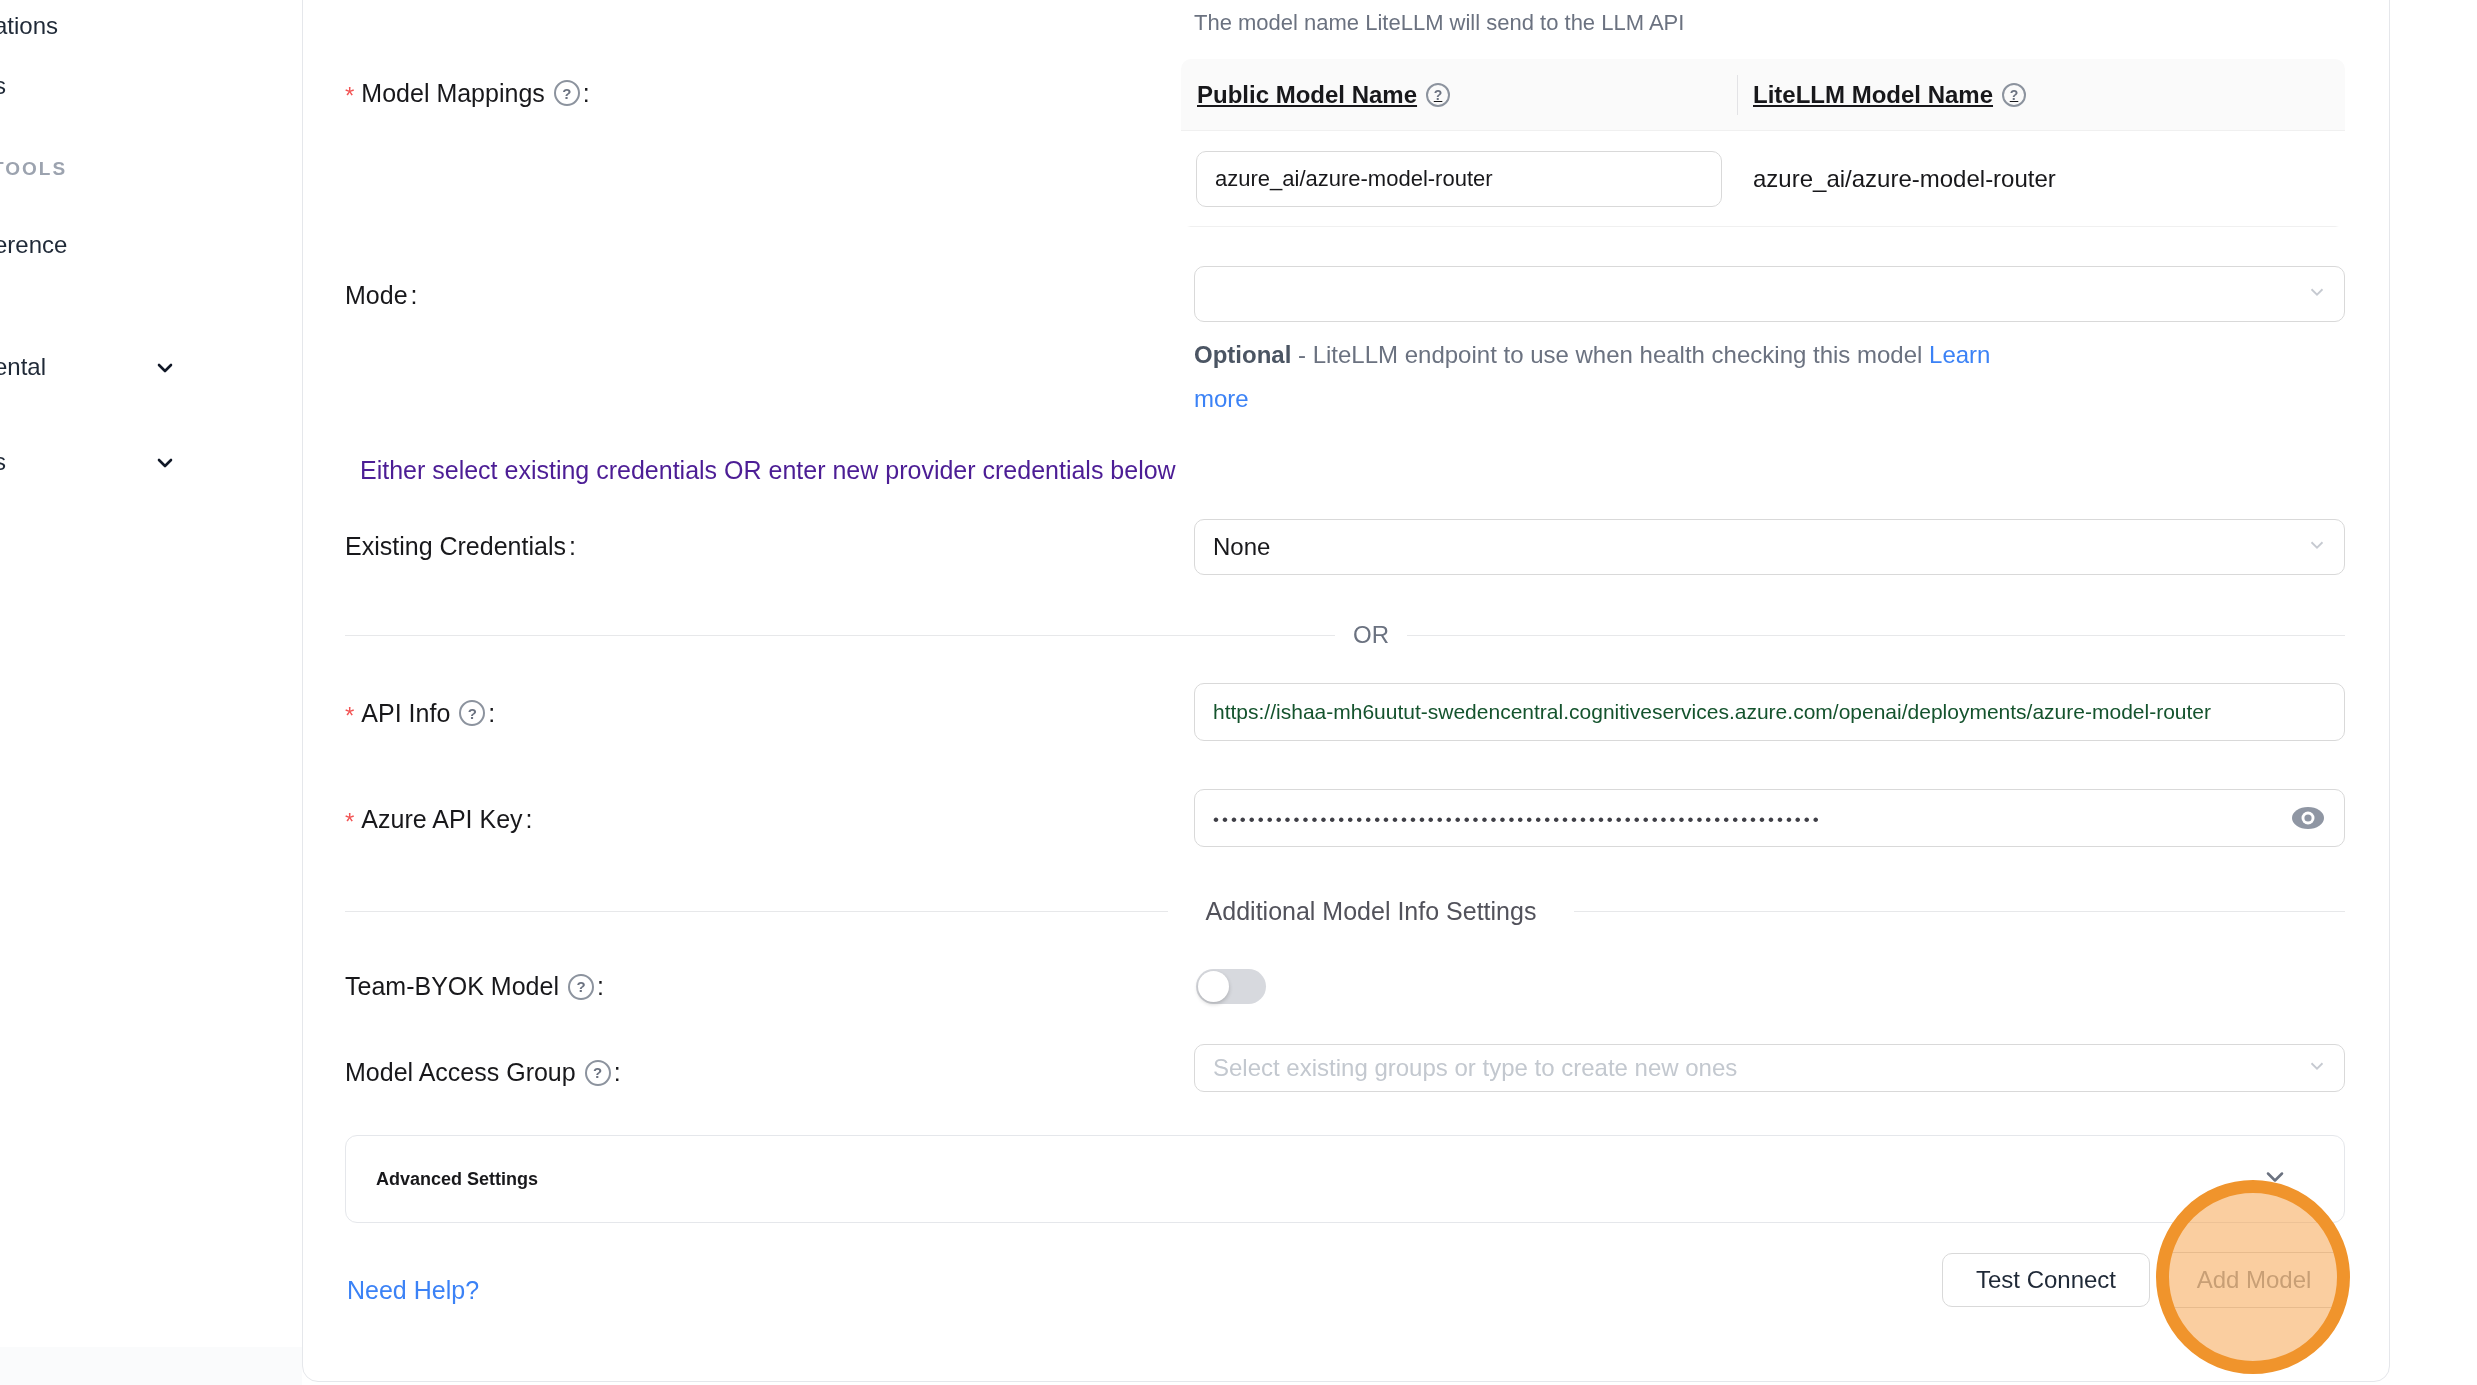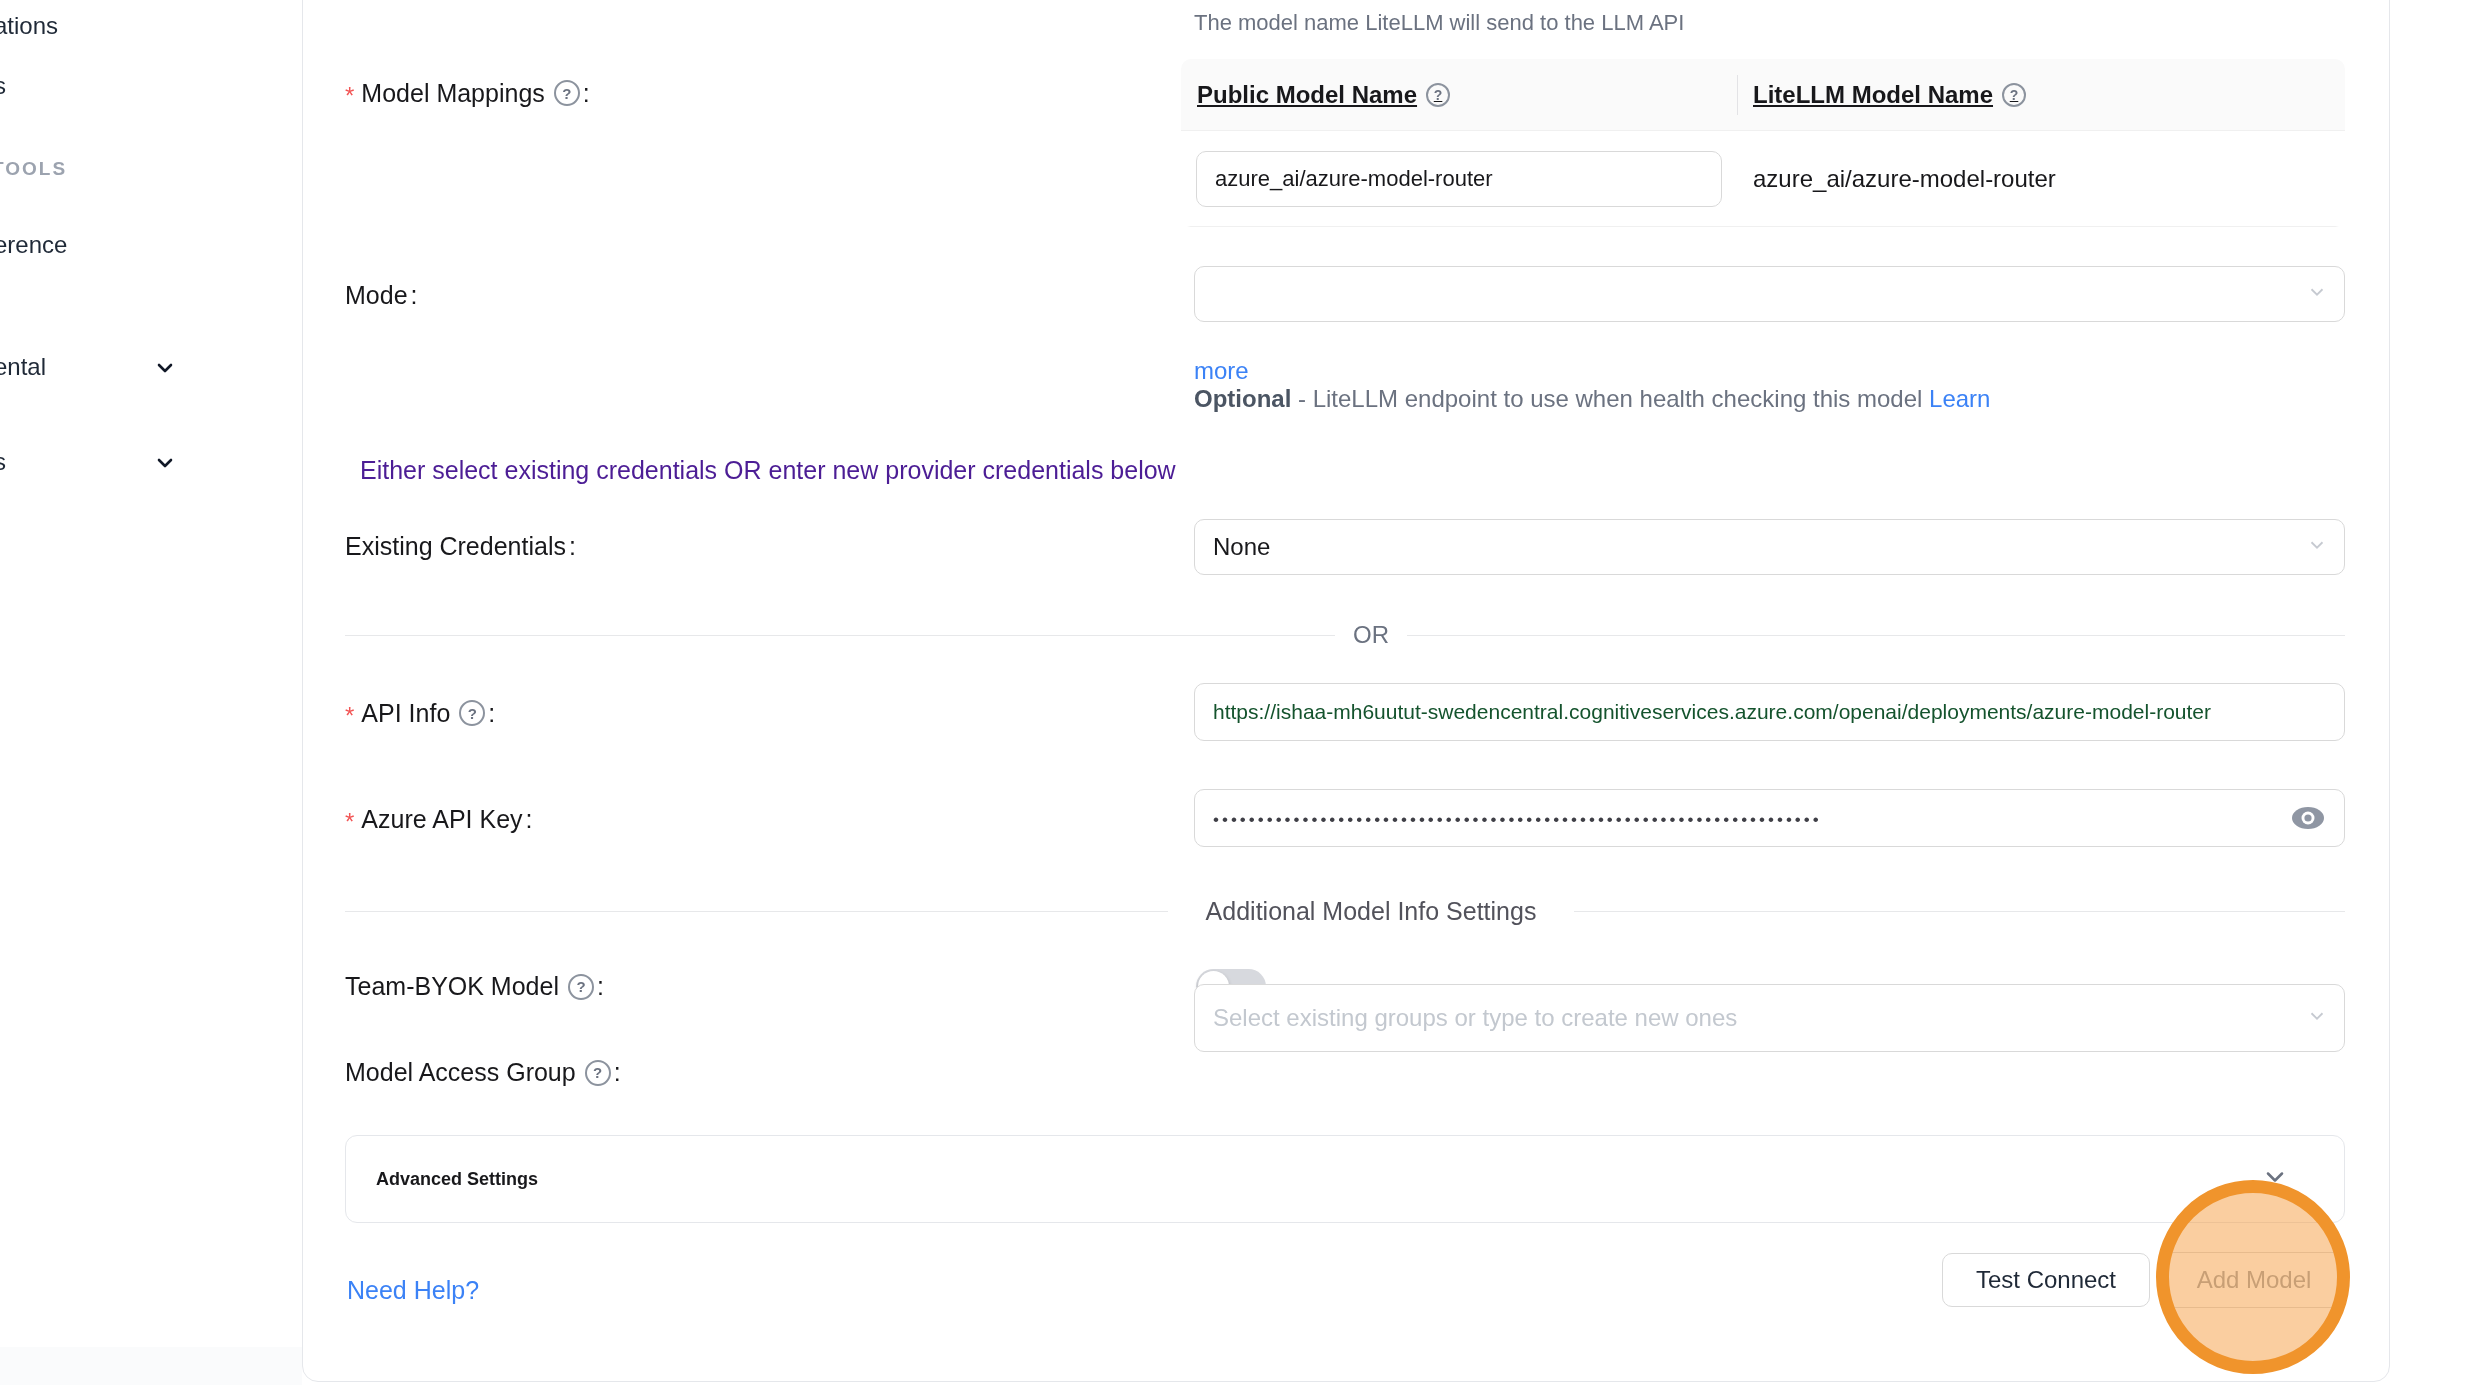--- a/index.html
+++ b/index.html
@@ -166,25 +166,25 @@
   </div>
   <div class="sel" style="top:266px;">
     <span class="val"></span>
     <span class="sel-chev">
       <svg width="22" height="22" viewBox="0 0 24 24" fill="none" stroke="#c6cad1" stroke-width="2">
           <polyline points="6,9 12,15 18,9"></polyline>
         </svg>
     </span>
   </div>
   <div class="help-lines" style="top:341px;">
+    <div>
+      <b>Optional</b><span> - LiteLLM endpoint to use when health checking this model </span><span class="blue">Learn</span>
+    </div>
     <div style="margin-top:16px;">
       <span class="blue">more</span>
-    </div>
-    <div>
-      <b>Optional</b><span> - LiteLLM endpoint to use when health checking this model </span><span class="blue">Learn</span>
     </div>
   </div>
 
   <div class="note" style="top:456px;">Either select existing credentials OR enter new provider credentials below</div>
 
   <div class="field-label" style="top:532px;">
     <span>Existing Credentials</span>
     <span class="colon">:</span>
   </div>
   <div class="sel" style="top:519px;">
@@ -241,21 +241,21 @@
     <div class="knob"></div>
   </div>
 
   <div class="field-label" style="top:1058px;">
     <span>Model Access Group</span>
     <span class="qicon">
         <span>?</span>
       </span>
     <span class="colon">:</span>
   </div>
-  <div class="sel" style="top:984px; height:68px;">
+  <div class="sel" style="top:1044px; height:48px;">
     <span class="ph">Select existing groups or type to create new ones</span>
     <span class="sel-chev">
       <svg width="22" height="22" viewBox="0 0 24 24" fill="none" stroke="#c6cad1" stroke-width="2">
           <polyline points="6,9 12,15 18,9"></polyline>
         </svg>
     </span>
   </div>
 
   <div class="adv-panel">
     <span class="adv-title">Advanced Settings</span>

